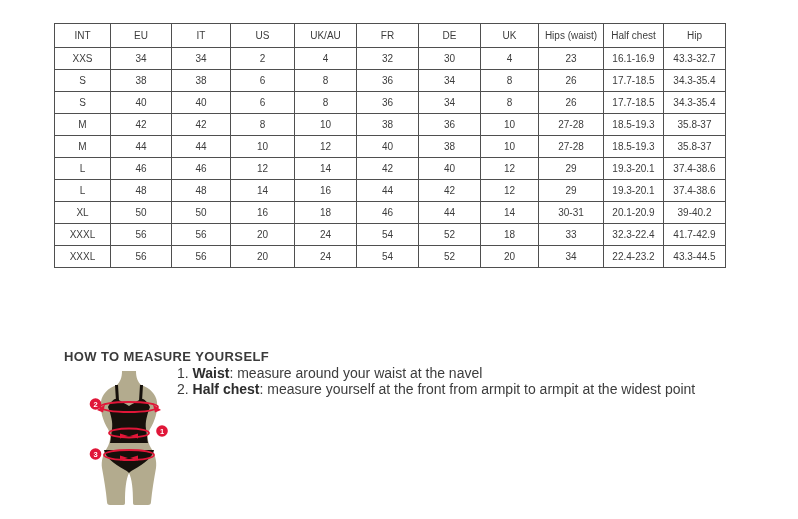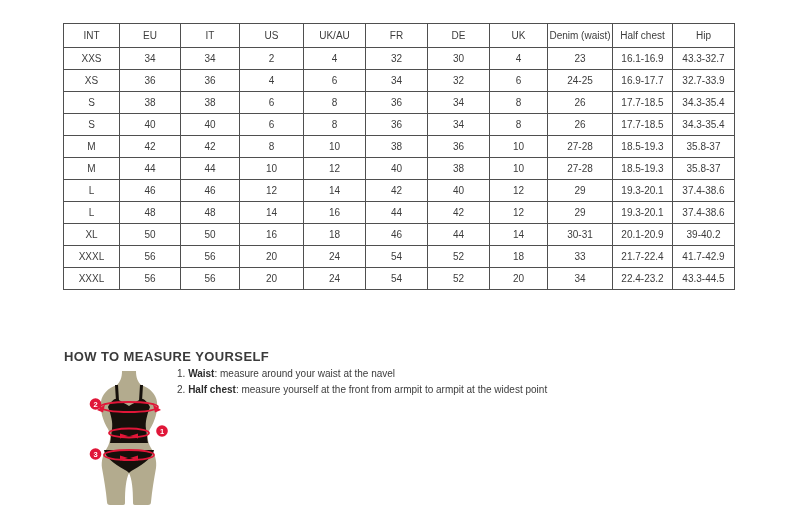--- a/index.html
+++ b/index.html
@@ -6,21 +6,21 @@
   body {
     width:798px; height:519px; background:#ffffff;
     font-family:"Liberation Sans", sans-serif;
     position:relative; overflow:hidden;
     color:#3c3c3c;
   }
   .page { position:absolute; inset:0; }
 
   
   table.size-table {
-    position:absolute; left:63px; top:23px;
+    position:absolute; left:54px; top:23px;
     border-collapse:collapse; table-layout:fixed;
     border:1.5px solid #454545;
     padding-left:16px;
   }
   table.size-table th, table.size-table td {
     border:1px solid #4f4f4f;
     text-align:center; vertical-align:middle;
     font-size:10px; font-weight:400; color:#3c3c3c;
     padding:0; height:21px; overflow:hidden; white-space:nowrap;
   }
@@ -28,21 +28,21 @@
 
   
   .measure-title {
     position:absolute; left:64px; top:349px;
     font-size:13px; font-weight:bold; letter-spacing:.4px; color:#3a3a3a;
   }
   .figure-svg { position:absolute; left:86px; top:371px; width:86px; height:136px; }
   .steps {
     position:absolute; left:177px; top:369px;
     list-style:none; margin:0; padding:0;
-    font-size:10px; line-height:9px; color:#3c3c3c;
+    font-size:14px; line-height:9px; color:#3c3c3c;
   }
   .steps li { margin-bottom:6.5px; white-space:nowrap; }
   .steps b { color:#2d2d2d; }
   .badge-num {
     font-size:7.5px; font-weight:bold; fill:#ffffff;
     font-family:"Liberation Sans", sans-serif;
   }
 </style>
 </head>
 <body>
@@ -66,53 +66,40 @@
     <thead>
       <tr>
           <th>INT</th>
           <th>EU</th>
           <th>IT</th>
           <th>US</th>
           <th>UK/AU</th>
           <th>FR</th>
           <th>DE</th>
           <th>UK</th>
-          <th>Denim (waist)</th>
+          <th>Hips (waist)</th>
           <th>Half chest</th>
           <th>Hip</th>
         </tr>
     </thead>
     <tbody>
         <tr>
           <td>XXS</td>
           <td>34</td>
           <td>34</td>
           <td>2</td>
           <td>4</td>
           <td>32</td>
           <td>30</td>
           <td>4</td>
           <td>23</td>
           <td>16.1-16.9</td>
           <td>43.3-32.7</td>
         </tr>
         <tr>
-          <td>XS</td>
-          <td>36</td>
-          <td>36</td>
-          <td>4</td>
-          <td>6</td>
-          <td>34</td>
-          <td>32</td>
-          <td>6</td>
-          <td>24-25</td>
-          <td>16.9-17.7</td>
-          <td>32.7-33.9</td>
-        </tr>
-        <tr>
           <td>S</td>
           <td>38</td>
           <td>38</td>
           <td>6</td>
           <td>8</td>
           <td>36</td>
           <td>34</td>
           <td>8</td>
           <td>26</td>
           <td>17.7-18.5</td>
@@ -199,21 +186,21 @@
         <tr>
           <td>XXXL</td>
           <td>56</td>
           <td>56</td>
           <td>20</td>
           <td>24</td>
           <td>54</td>
           <td>52</td>
           <td>18</td>
           <td>33</td>
-          <td>21.7-22.4</td>
+          <td>32.3-22.4</td>
           <td>41.7-42.9</td>
         </tr>
         <tr>
           <td>XXXL</td>
           <td>56</td>
           <td>56</td>
           <td>20</td>
           <td>24</td>
           <td>54</td>
           <td>52</td>

